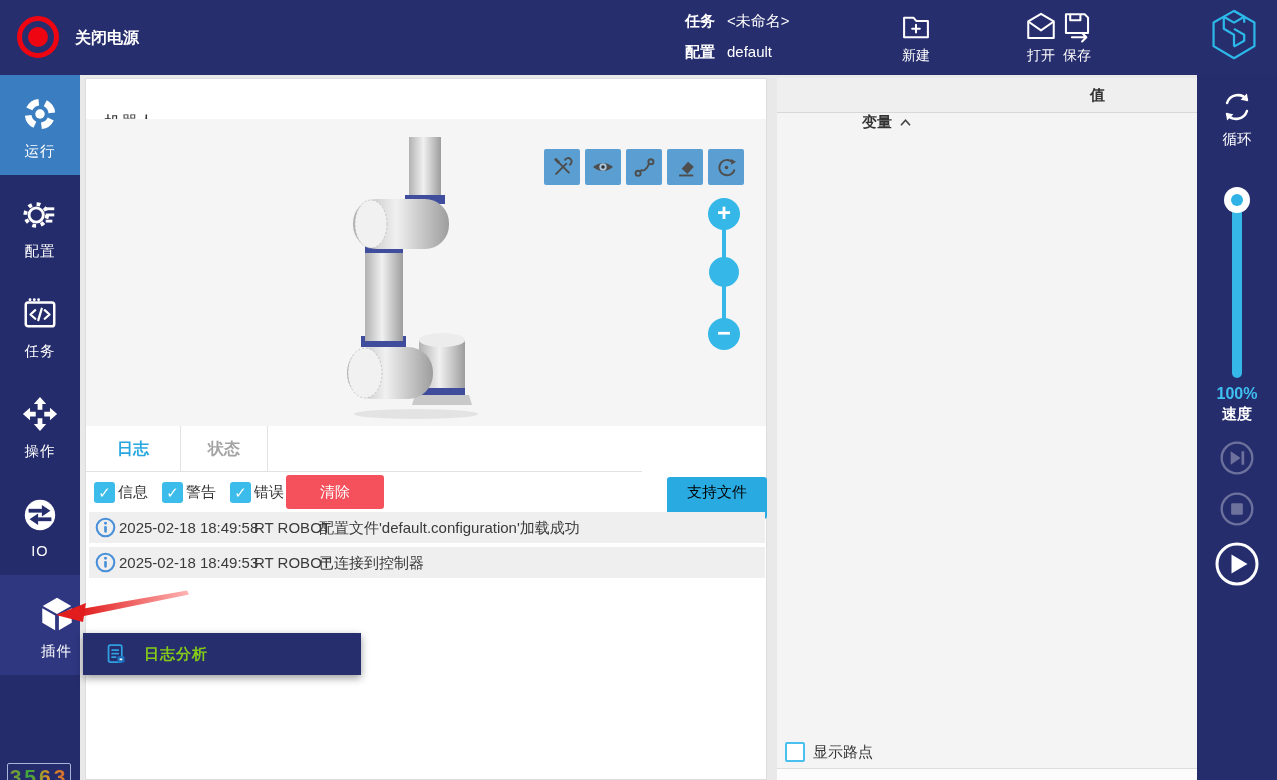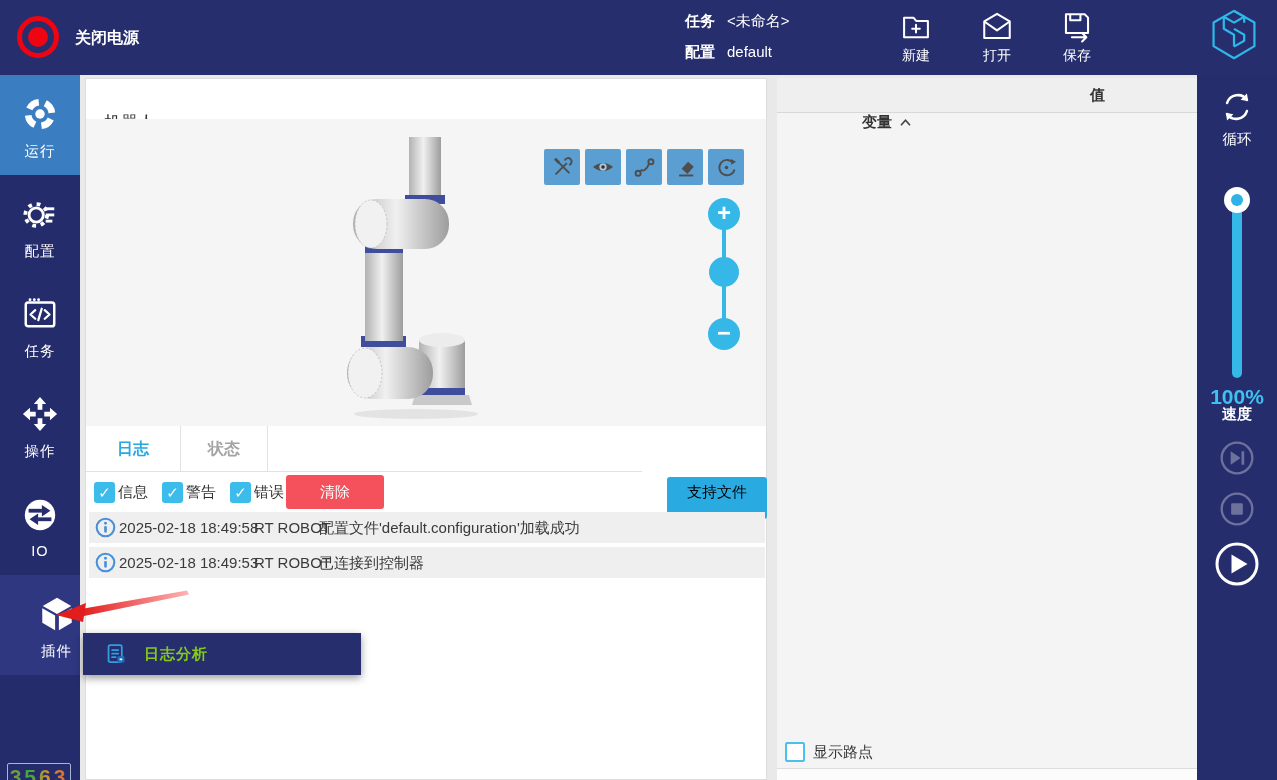--- a/index.html
+++ b/index.html
@@ -81,21 +81,21 @@
   .vars-sep { left:0; top:690px; width:420px; height:1px; background:#ddd; }
   .vars-foot { left:0; top:691px; width:420px; height:11px; background:#fcfcfc; }
 
   
   .rightbar { left:1197px; top:75px; width:80px; height:705px; background:#262d6d; z-index:6; color:#fff; }
   .loop-btn { left:22px; top:14px; cursor:pointer; }
   .loop-lbl { left:0; top:55px; width:80px; text-align:center; font-size:14.5px; }
   .strack { left:35px; top:120px; width:10px; height:183px; border-radius:5px; background:#35b8e8; }
   .shandle { left:27px; top:112px; width:26px; height:26px; border-radius:50%; background:#fff; cursor:pointer; }
   .shandle .in { position:absolute; left:7px; top:7px; width:12px; height:12px; border-radius:50%; background:#2fb3e6; }
-  .pct { left:0; top:310px; width:80px; text-align:center; color:#3ec0f0; font-weight:700; font-size:21px; }
+  .pct { left:0; top:310px; width:80px; text-align:center; color:#3ec0f0; font-weight:700; font-size:16px; }
   .spd { left:0; top:330px; width:80px; text-align:center; color:#fff; font-weight:700; font-size:15px; }
   .cbtn { cursor:pointer; }
   .btn-skip { left:22px; top:365px; color:rgba(255,255,255,.33); }
   .btn-stop { left:22px; top:416px; color:rgba(255,255,255,.33); }
   .btn-play { left:17px; top:466px; color:#fff; }
 </style>
 </head>
 <body>
 
 <div class="abs topbar">
@@ -117,21 +117,21 @@
 
   <div class="abs tact" style="left:886px;">
     <span class="ticn">
       <svg viewBox="0 0 40 40" width="34" height="34" fill="none" stroke="#fff" stroke-width="2.4" stroke-linejoin="round">
         <path d="M6 9 h11 l3.5 4 H34 v19 H6 Z"></path>
           <path d="M20 17.5 v9 M15.5 22 h9" stroke-linecap="round"></path>
       </svg>
       </span>
     <div class="tlbl">新建</div>
   </div>
-  <div class="abs tact" style="left:967px;">
+  <div class="abs tact" style="left:1011px;">
     <span class="ticn">
       <svg viewBox="0 0 40 40" width="34" height="34" fill="none" stroke="#fff" stroke-width="2.4" stroke-linejoin="round">
         <path d="M5 13.5 L20 4.5 35 13.5 V33 H5 Z"></path>
           <path d="M5 13.5 L20 24 35 13.5"></path>
       </svg>
       </span>
     <div class="tlbl">打开</div>
   </div>
   <div class="abs tact" style="left:1047px;">
     <span class="ticn">

